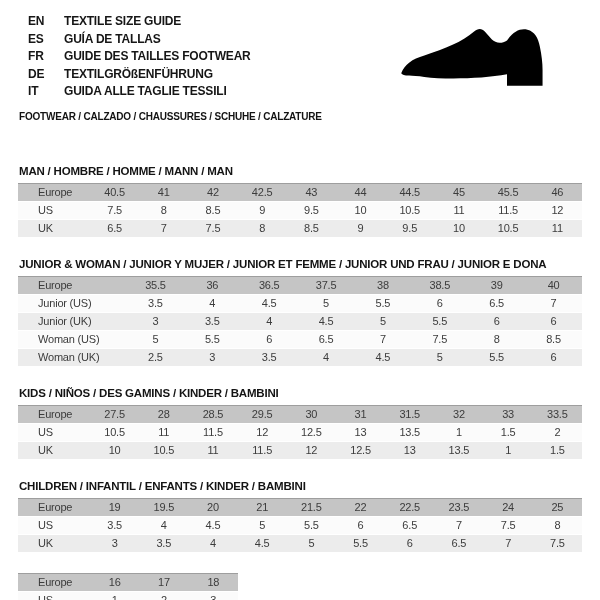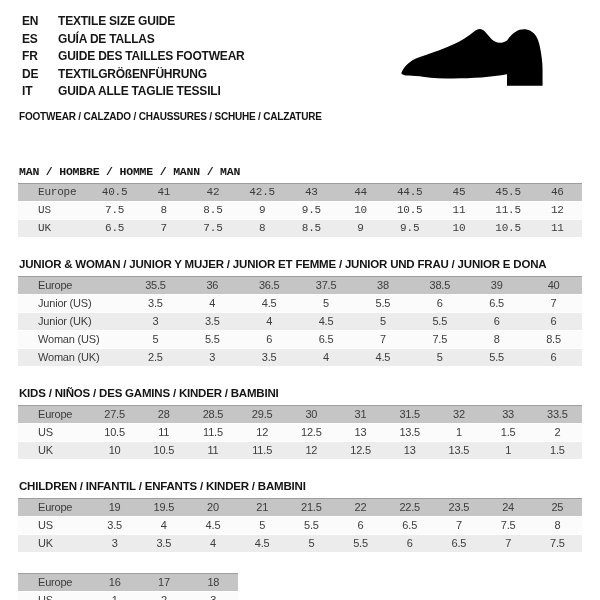--- a/index.html
+++ b/index.html
@@ -10,32 +10,32 @@
     overflow:hidden;
     font-family:"Liberation Sans", sans-serif;
     color:#3c3c3c;
     box-sizing:border-box;
     padding:0 18px;
   }
   
   .langs{padding-top:13px;margin-left:4px;}
   .lang-row{
     font-size:12px;font-weight:bold;line-height:17.5px;
-    color:#161616;letter-spacing:-0.2px;white-space:nowrap;
+    color:#161616;letter-spacing:-0.2px;white-space:nowrap;margin-left:6px;
   }
   .lang-code{display:inline-block;width:36px;}
   .category{
     margin-top:10px;margin-left:1px;
     font-size:10px;font-weight:bold;color:#131313;letter-spacing:-0.2px;
   }
   .shoe{position:absolute;top:20px;right:28px;width:178px;height:80px;}
   .shoe svg{display:block;width:100%;height:100%;}
   
   .sec{margin-top:20px;}
-  .sec.first{margin-top:43px;font-family:Liberation Mono, monospace;}
+  .sec.first{margin-top:43px;}
   .ttl{
     margin:0 0 5px 1px;
     font-size:11.5px;line-height:13px;font-weight:bold;
     color:#141414;letter-spacing:-0.2px;white-space:nowrap;
   }
   table.szt{
     border-collapse:separate;border-spacing:0;
     table-layout:fixed;width:564px;
   }
   table.szt.babies{width:220px;}

